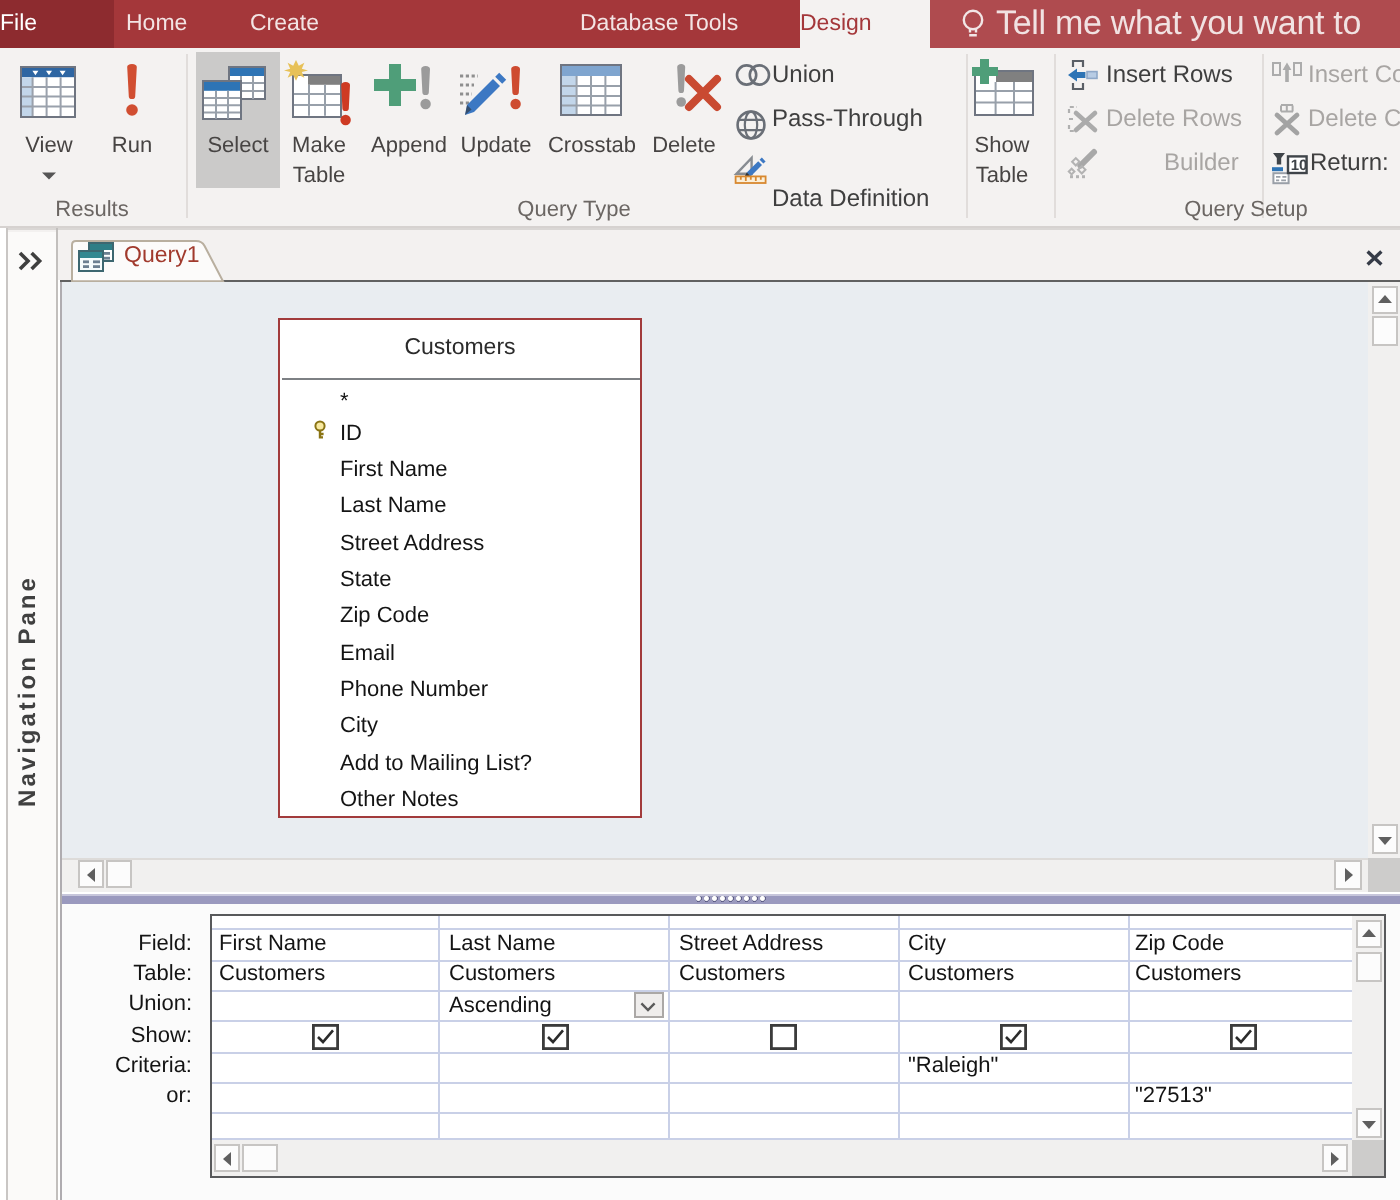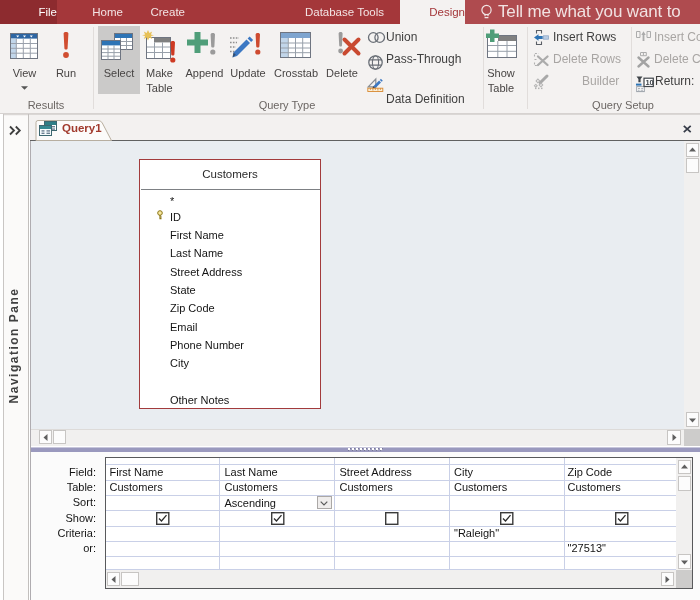--- a/index.html
+++ b/index.html
@@ -1,19 +1,19 @@
 <!DOCTYPE html>
 <html><head>
 <meta charset="utf-8">
 <style>
 html,body{margin:0;padding:0}
 #app{position:relative;width:700px;height:600px;overflow:hidden;background:#fff;
   font-family:"Liberation Sans",sans-serif;-webkit-font-smoothing:antialiased}
 .abs{position:absolute}
-.tabtxt{position:absolute;top:0;height:24px;line-height:24px;font-size:11.5px;color:#F3E4E4;text-align:right}
+.tabtxt{position:absolute;top:0;height:24px;line-height:24px;font-size:11.5px;color:#F3E4E4;text-align:left}
 .rlbl{position:absolute;font-size:11px;color:#474443;text-align:center;line-height:13px;white-space:nowrap}
 .slbl{position:absolute;font-size:12px;color:#3f3f3f;line-height:13px;white-space:nowrap}
 .glbl{position:absolute;font-size:11px;color:#6B6663;text-align:center;white-space:nowrap}
 .sep{position:absolute;top:27px;height:82px;width:1px;background:#E1DDDB}
 .sb{position:absolute;background:#FCFCFC;border:1px solid #C7C5C3;box-sizing:border-box}
 .track{position:absolute;background:#F1F0EF}
 .gtx{position:absolute;font-size:11px;color:#141414;white-space:nowrap}
 .flds{position:absolute;font-size:11px;color:#141414;white-space:nowrap}
 .rowlab{position:absolute;left:36px;width:60px;text-align:right;font-size:11px;color:#141414}
 svg{position:absolute;overflow:visible}
@@ -211,21 +211,21 @@
   </g>
   <g>
    <rect x="0.5" y="4.5" width="12" height="10" fill="#F6FBFC" stroke="#3D6770"></rect>
    <rect x="1" y="5" width="11" height="3" fill="#338891"></rect>
    <rect x="2.5" y="9.2" width="3" height="1.4" fill="#6C7F91"></rect>
         <rect x="7.5" y="9.2" width="3.5" height="1.4" fill="#6C7F91"></rect>
    <rect x="2.5" y="11.6" width="3" height="1.4" fill="#6C7F91"></rect>
         <rect x="7.5" y="11.6" width="3.5" height="1.4" fill="#6C7F91"></rect>
   </g>
 </svg>
-<div class="abs" style="left:62px;top:116px;width:52px;height:24px;line-height:24px;font-size:11.5px;font-weight:bold;color:#A13A2D">Query1</div>
+<div class="abs" style="left:62px;top:116px;width:52px;height:24px;line-height:24px;font-size:11.5px;font-weight:normal;color:#A13A2D">Query1</div>
 <svg style="left:683px;top:124.5px" width="8.5" height="8" viewBox="0 0 8.5 8">
   <path d="M0.8 0.8 L7.7 7.2 M7.7 0.8 L0.8 7.2" stroke="#353B47" stroke-width="1.7"></path>
 </svg>
 
 <div class="abs" style="left:0;top:114px;width:3px;height:486px;background:#fff"></div>
 <div class="abs" style="left:3px;top:114px;width:1px;height:486px;background:#C9C6C4"></div>
 <div class="abs" style="left:4px;top:116px;width:24px;height:484px;background:#FBFAF9"></div>
 <div class="abs" style="left:28px;top:114px;width:1px;height:486px;background:#C2BFBD"></div>
 <svg style="left:9px;top:126px" width="12" height="9" viewBox="0 0 12 9">
   <path d="M1 0.5 L5 4.5 L1 8.5 M6.8 0.5 L10.8 4.5 L6.8 8.5" stroke="#3F3F3F" stroke-width="1.8" fill="none"></path>
@@ -241,20 +241,21 @@
 <div class="flds" style="left:170px;top:191px;height:18.3px;line-height:20px">*</div>
 <div class="flds" style="left:170px;top:207.8px;height:18.3px;line-height:18.3px">ID</div>
 <div class="flds" style="left:170px;top:226.1px;height:18.3px;line-height:18.3px">First Name</div>
 <div class="flds" style="left:170px;top:244.4px;height:18.3px;line-height:18.3px">Last Name</div>
 <div class="flds" style="left:170px;top:262.7px;height:18.3px;line-height:18.3px">Street Address</div>
 <div class="flds" style="left:170px;top:281px;height:18.3px;line-height:18.3px">State</div>
 <div class="flds" style="left:170px;top:299.3px;height:18.3px;line-height:18.3px">Zip Code</div>
 <div class="flds" style="left:170px;top:317.6px;height:18.3px;line-height:18.3px">Email</div>
 <div class="flds" style="left:170px;top:335.9px;height:18.3px;line-height:18.3px">Phone Number</div>
 <div class="flds" style="left:170px;top:354.2px;height:18.3px;line-height:18.3px">City</div>
+<div class="flds" style="left:170px;top:372.5px;height:18.3px;line-height:18.3px">Add to Mailing List?</div>
 <div class="flds" style="left:170px;top:390.8px;height:18.3px;line-height:18.3px">Other Notes</div>
 <svg style="left:155px;top:210px" width="10" height="10" viewBox="0 0 10 10">
   <circle cx="5" cy="3" r="2.3" fill="#F8E9A0" stroke="#8A7414" stroke-width="1"></circle>
   <path d="M5 5 L5 9.3 M5 7 L6.8 7 M5 8.7 L6.5 8.7" stroke="#8A7414" stroke-width="1.2" fill="none"></path>
 </svg>
 
 <div class="track" style="left:684px;top:141px;width:16px;height:287.5px"></div>
 <div class="sb" style="left:685.5px;top:142.5px;width:13.5px;height:14px"></div>
 <svg style="left:689px;top:147px" width="7" height="5" viewBox="0 0 7 5">
       <path d="M0 4.5h7L3.5 0.5z" fill="#5F5F5F"></path>
@@ -280,21 +281,21 @@
 
 <div class="abs" style="left:31px;top:445.5px;width:669px;height:1px;background:#fff"></div>
 <div class="abs" style="left:31px;top:446.5px;width:669px;height:1px;background:#C7C6DB"></div>
 <div class="abs" style="left:31px;top:447.5px;width:669px;height:4.5px;background:#9A99BE"></div>
 <div class="abs" style="left:348px;top:447.5px;width:36px;height:3px;background-image:radial-gradient(circle at 1.2px 1.2px,#fff 1px,#54547E 1.6px,transparent 1.8px);background-size:4px 3px"></div>
 
 <div class="abs" style="left:31px;top:452px;width:669px;height:148px;background:#FBFBFB"></div>
 
 <div class="rowlab" style="top:464.5px;height:15.5px;line-height:15.5px">Field:</div>
 <div class="rowlab" style="top:480px;height:15px;line-height:15px">Table:</div>
-<div class="rowlab" style="top:495px;height:15px;line-height:15px">Sort:</div>
+<div class="rowlab" style="top:495px;height:15px;line-height:15px">Union:</div>
 <div class="rowlab" style="top:510.5px;height:15px;line-height:15px">Show:</div>
 <div class="rowlab" style="top:526px;height:15px;line-height:15px">Criteria:</div>
 <div class="rowlab" style="top:541px;height:15px;line-height:15px">or:</div>
 
 <div class="abs" style="left:105px;top:457px;width:588px;height:132px;background:#fff;border:1px solid #58595B;box-sizing:border-box"></div>
 
 <div class="abs" style="left:106px;top:464px;width:570px;height:1px;background:#C9D0E7"></div>
 <div class="abs" style="left:106px;top:479.5px;width:570px;height:1px;background:#C9D0E7"></div>
 <div class="abs" style="left:106px;top:494.5px;width:570px;height:1px;background:#C9D0E7"></div>
 <div class="abs" style="left:106px;top:510px;width:570px;height:1px;background:#C9D0E7"></div>

